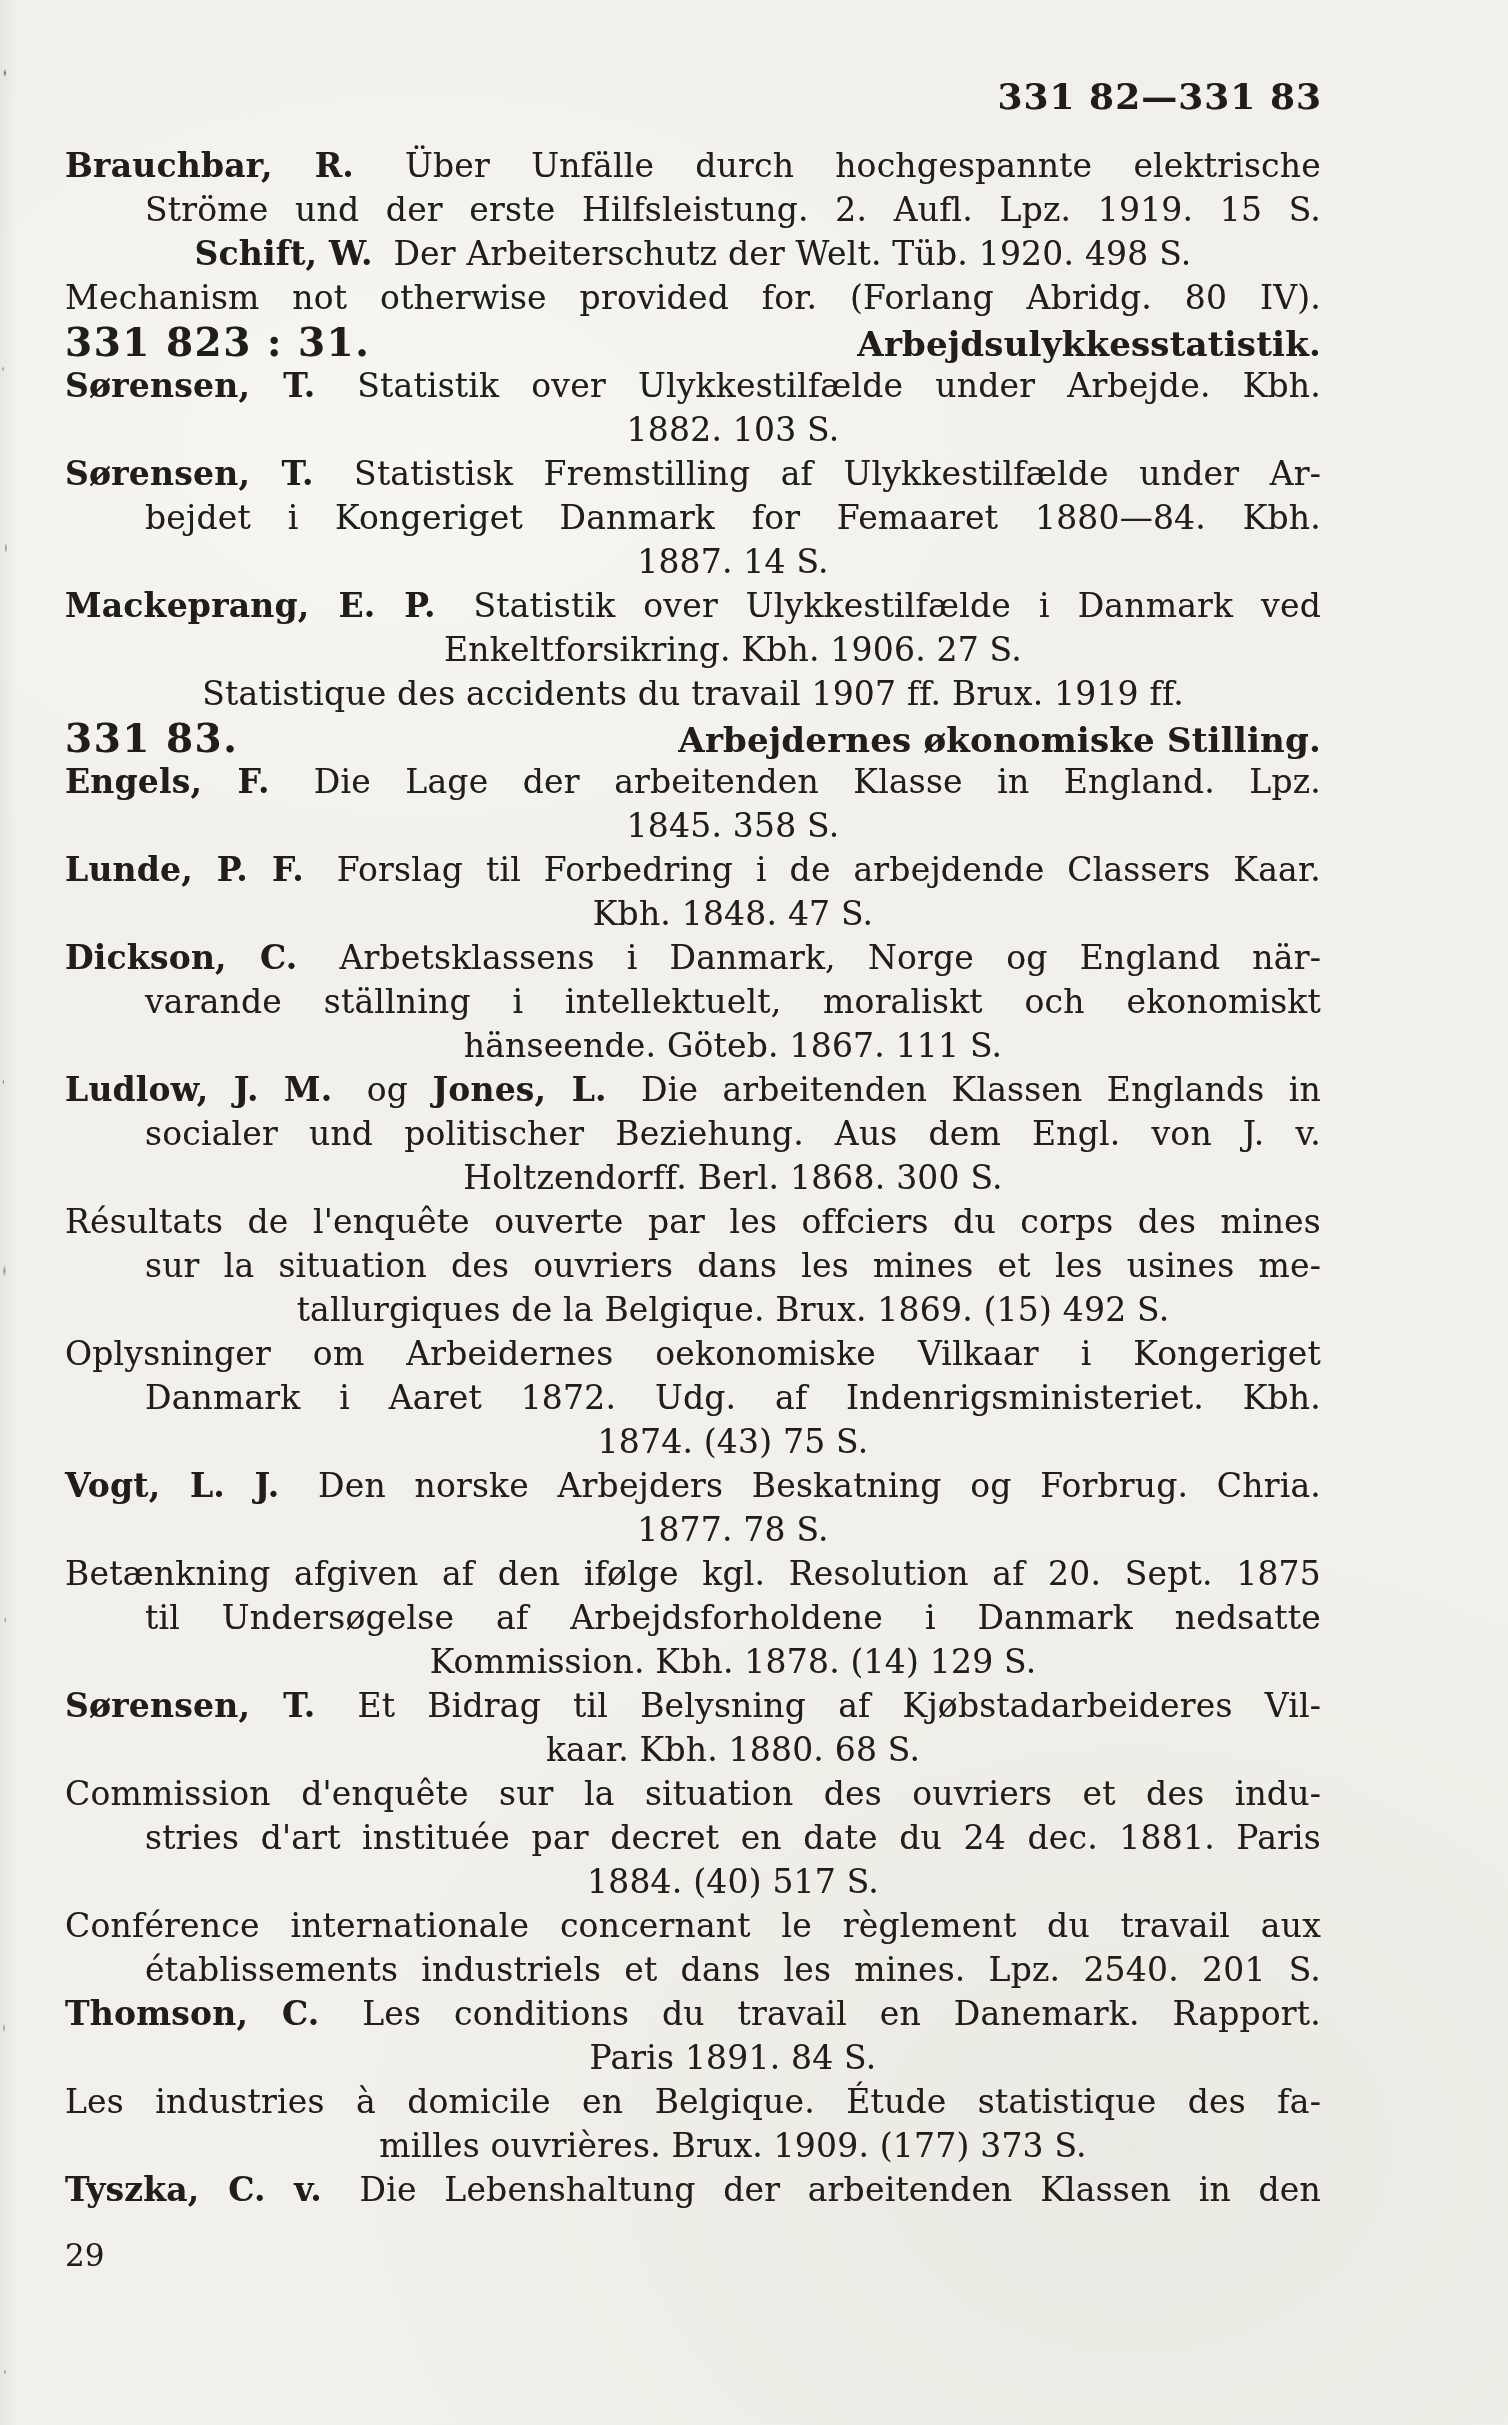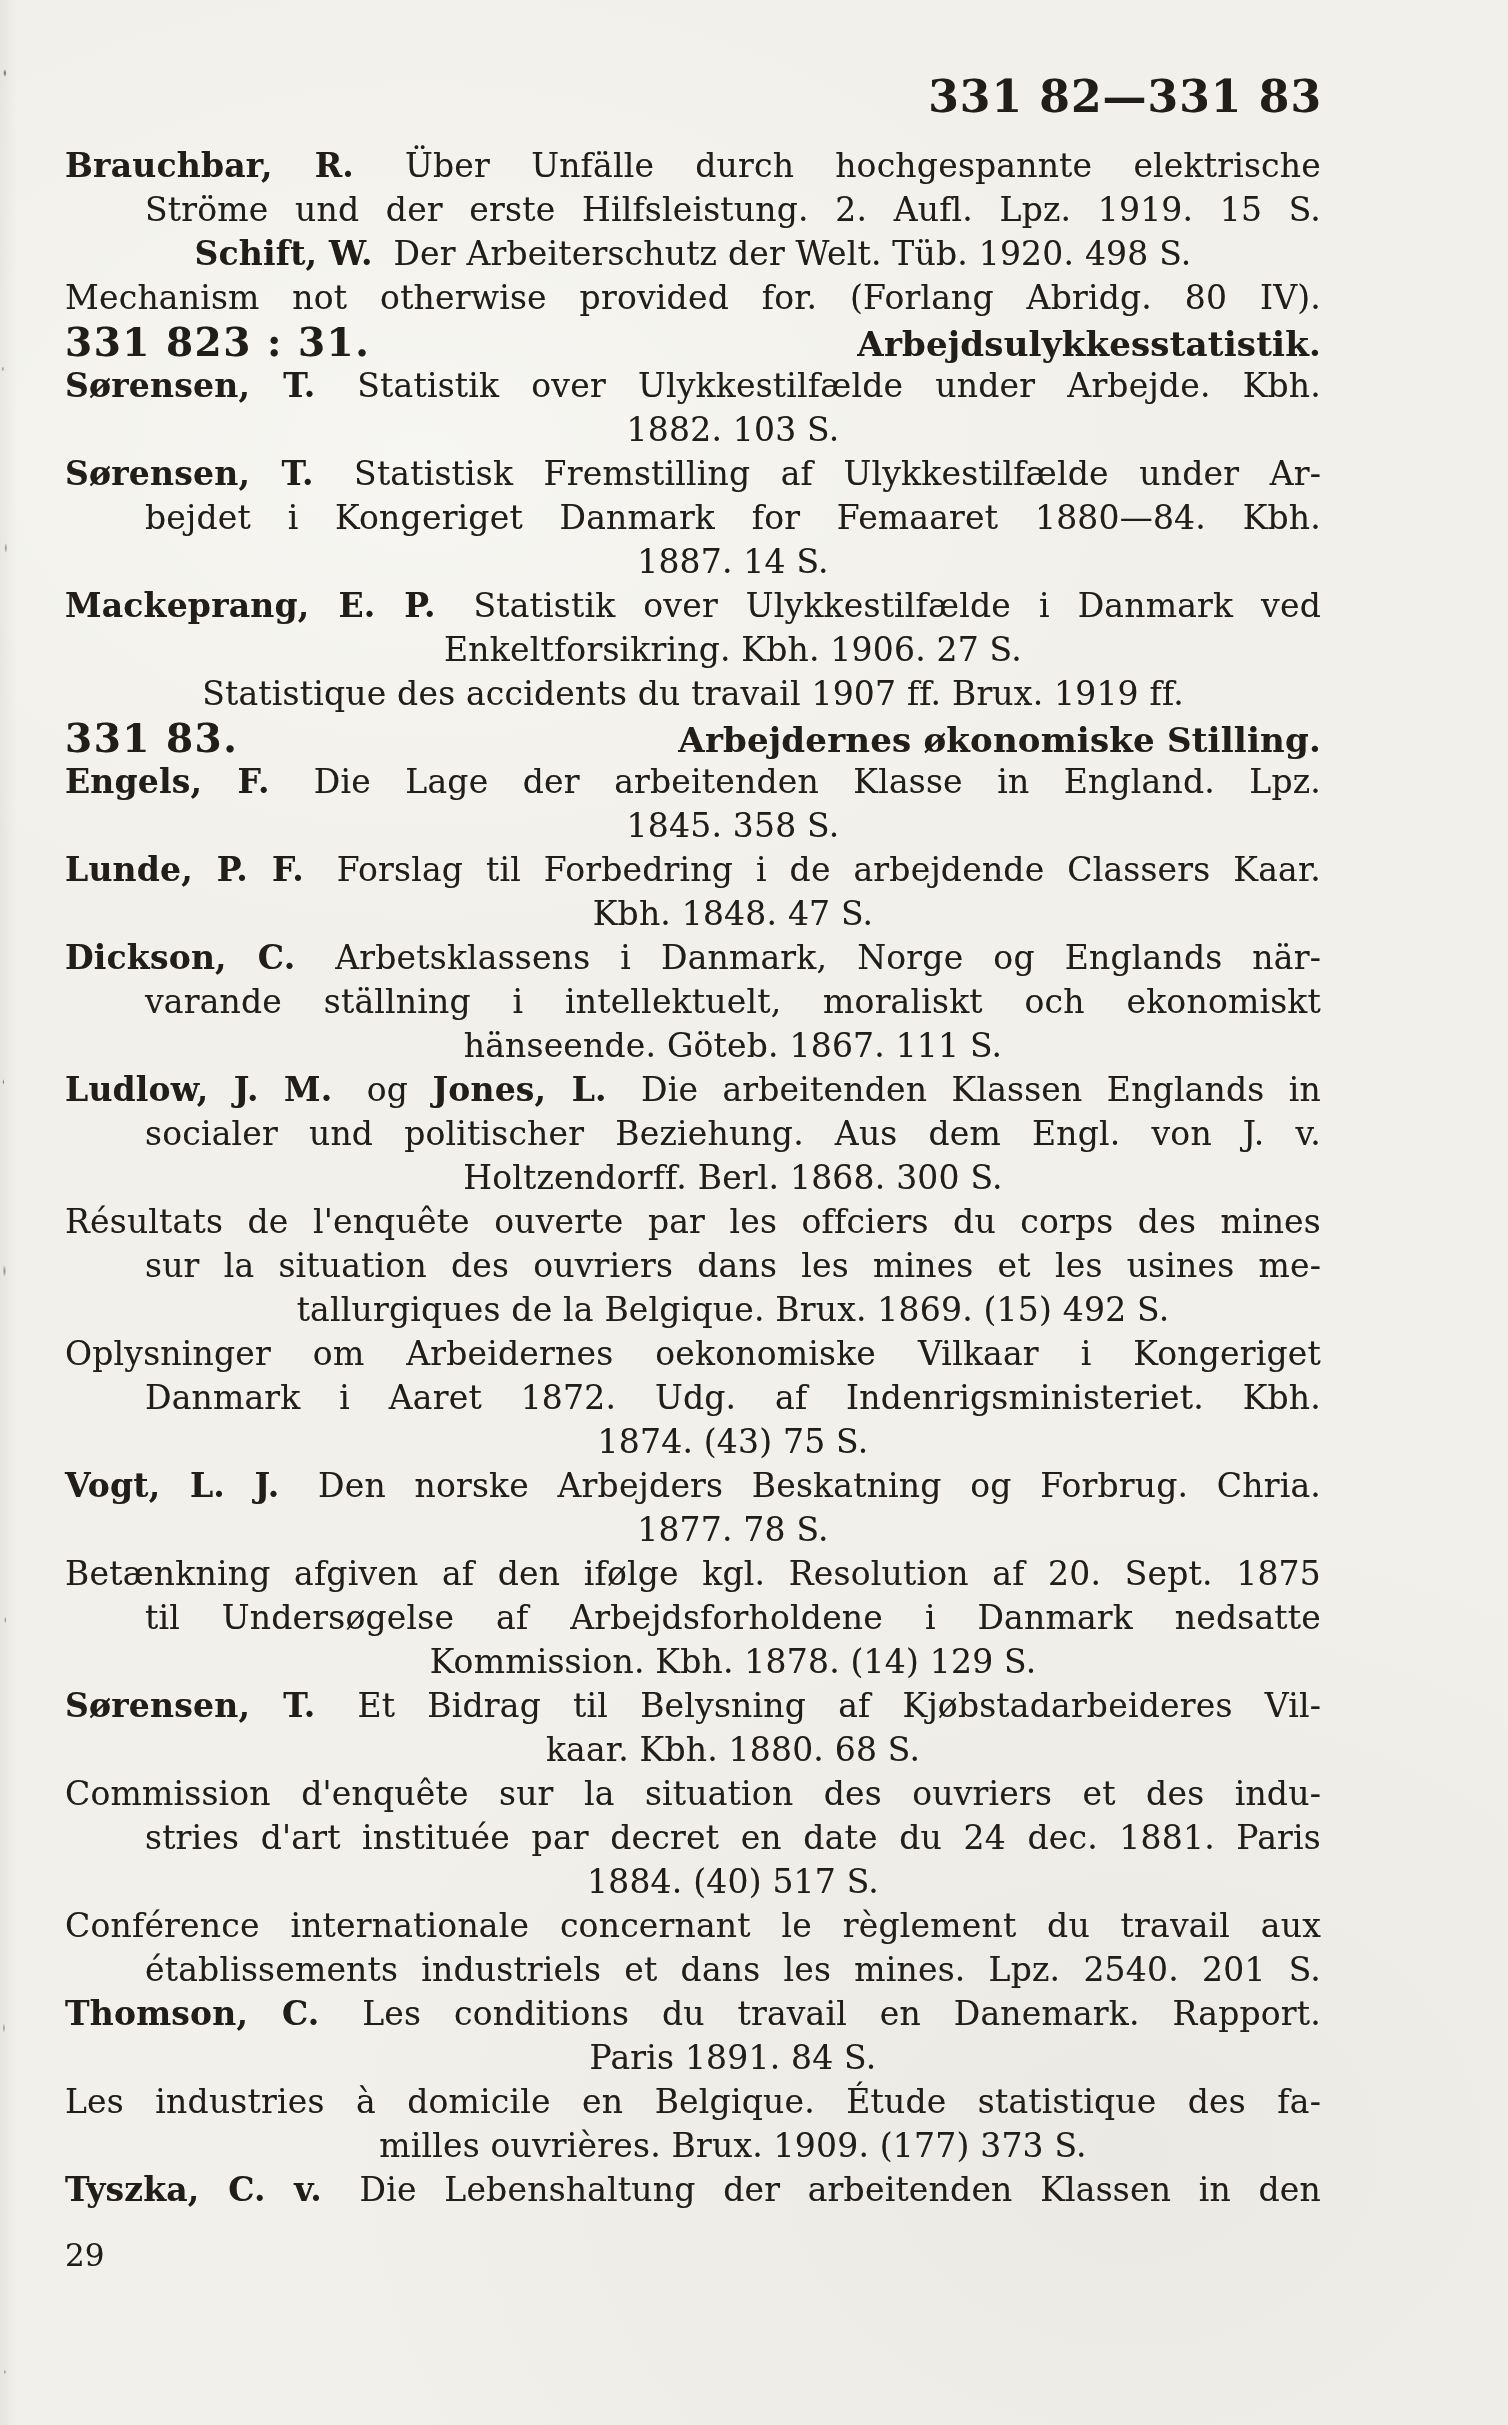--- a/index.html
+++ b/index.html
@@ -26,21 +26,21 @@
       radial-gradient(ellipse 2.9px 10.7px at 4.4px  1271px, rgba(25,22,20,.45), transparent 60%),
       radial-gradient(ellipse 1.9px 5.8px at 5.3px 1620px, rgba(25,22,20,.50), transparent 60%),
       radial-gradient(ellipse 2.4px 7.8px at 3.9px  2028px, rgba(25,22,20,.45), transparent 60%),
       radial-gradient(ellipse 1.9px 4.4px  at 4.9px 2372px, rgba(25,22,20,.50), transparent 60%),
       linear-gradient(to right, rgba(60,55,48,.06), transparent 100%);
   }
   .header {
     margin: 73px 187px 0 0;
     text-align: right;
     font-weight: bold;
-    font-size: 44px;
+    font-size: 36px;
     line-height: 47px;
     letter-spacing: 1px;
   }
   .content {
     margin: 24px 0 0 65px;
     width: 1256px;
     font-size: 33px;
     line-height: 44px;
     letter-spacing: 0.2px;
   }
@@ -109,21 +109,21 @@
       </div>
       <div class="entry">
         <div class="line fill"><b>Engels, F.</b> <span>Die Lage der arbeitenden Klasse in England. Lpz.</span> </div>
         <div class="line indent"><span>1845. 358 S.</span> </div>
       </div>
       <div class="entry">
         <div class="line fill"><b>Lunde, P. F.</b> <span>Forslag til Forbedring i de arbejdende Classers Kaar.</span> </div>
         <div class="line indent"><span>Kbh. 1848. 47 S.</span> </div>
       </div>
       <div class="entry">
-        <div class="line fill"><b>Dickson, C.</b> <span>Arbetsklassens i Danmark, Norge og Englands när-</span> </div>
+        <div class="line fill"><b>Dickson, C.</b> <span>Arbetsklassens i Danmark, Norge og England när-</span> </div>
         <div class="line fill indent"><span>varande ställning i intellektuelt, moraliskt och ekonomiskt</span> </div>
         <div class="line indent"><span>hänseende. Göteb. 1867. 111 S.</span> </div>
       </div>
       <div class="entry">
         <div class="line fill"><b>Ludlow, J. M.</b> <span>og </span> <b>Jones, L.</b> <span>Die arbeitenden Klassen Englands in</span> </div>
         <div class="line fill indent"><span>socialer und politischer Beziehung. Aus dem Engl. von J. v.</span> </div>
         <div class="line indent"><span>Holtzendorff. Berl. 1868. 300 S.</span> </div>
       </div>
       <div class="entry">
         <div class="line fill"><span>Résultats de l'enquête ouverte par les offciers du corps des mines</span> </div>

